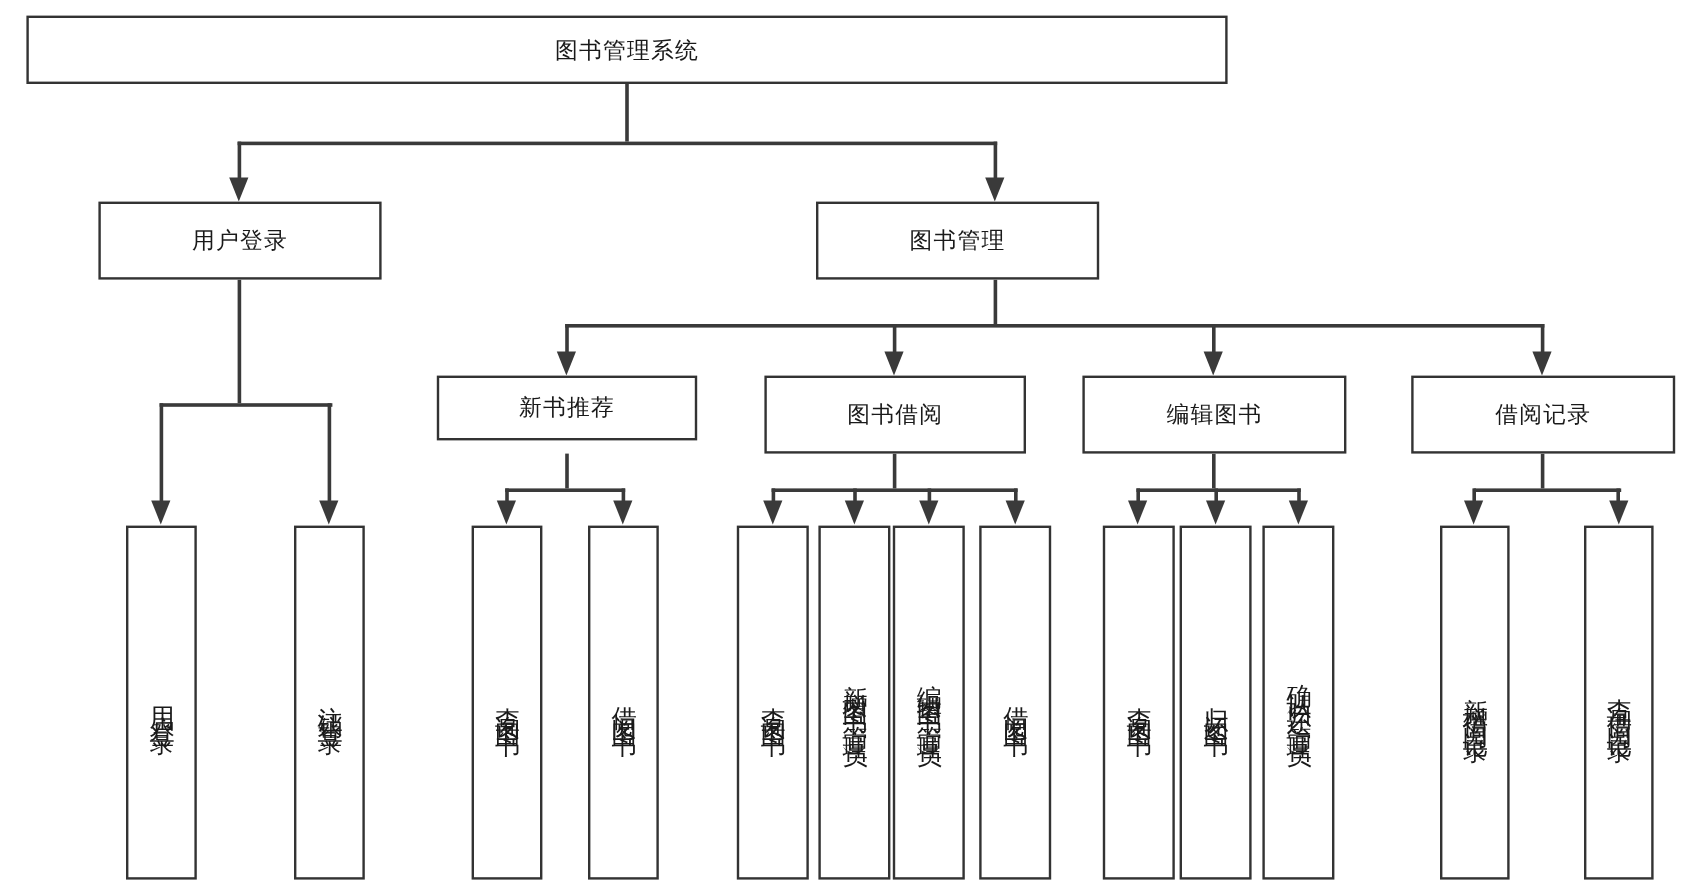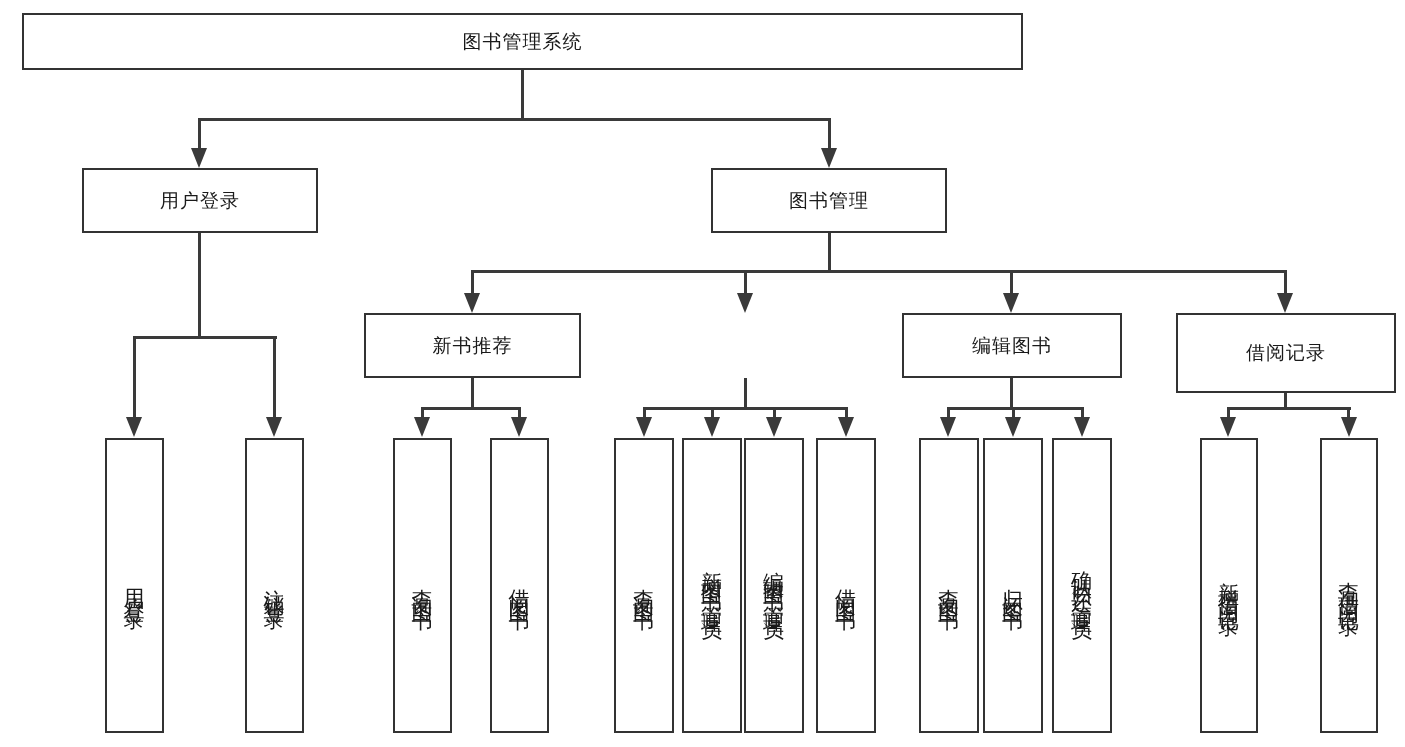--- a/index.html
+++ b/index.html
@@ -43,31 +43,34 @@
 
 <div class="canvas">
 
   <div class="box" style="left:22px;top:13px;width:1001px;height:57px;">
     <span>图书管理系统</span>
   </div>
 
   <div class="box" style="left:82px;top:168px;width:236px;height:65px;">
     <span>用户登录</span>
   </div>
-  <div class="box" style="left:711px;top:168px;width:236px;height:65px;">
+  <div class="box" style="left:680px;top:168px;width:236px;height:65px;">
     <span>图书管理</span>
   </div>
 
-  <div class="box" style="left:364px;top:313px;width:217px;height:65px;">
+  <div class="box" style="left:364px;top:313px;width:217px;height:54px;">
     <span>新书推荐</span>
+  </div>
+  <div class="box" style="left:637px;top:313px;width:218px;height:65px;">
+    <span>图书借阅</span>
   </div>
   <div class="box" style="left:902px;top:313px;width:220px;height:65px;">
     <span>编辑图书</span>
   </div>
-  <div class="box" style="left:1176px;top:313px;width:220px;height:80px;">
+  <div class="box" style="left:1176px;top:313px;width:220px;height:65px;">
     <span>借阅记录</span>
   </div>
 
   <div class="box vbox" style="left:105px;top:438px;width:59px;height:295px;">
     <span>用户登录</span>
   </div>
   <div class="box vbox" style="left:245px;top:438px;width:59px;height:295px;">
     <span>注销登录</span>
   </div>
 

